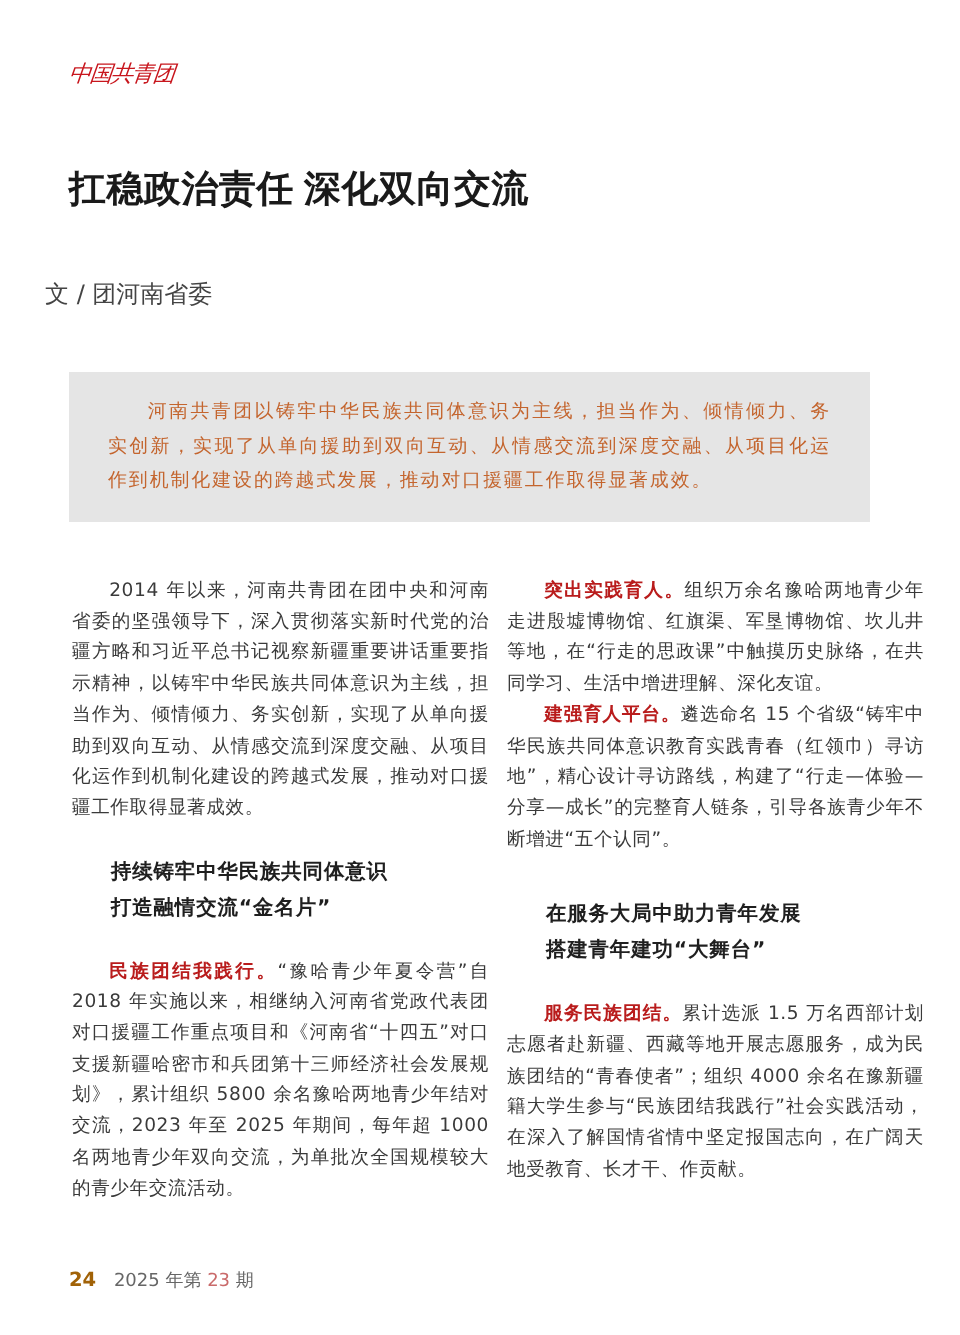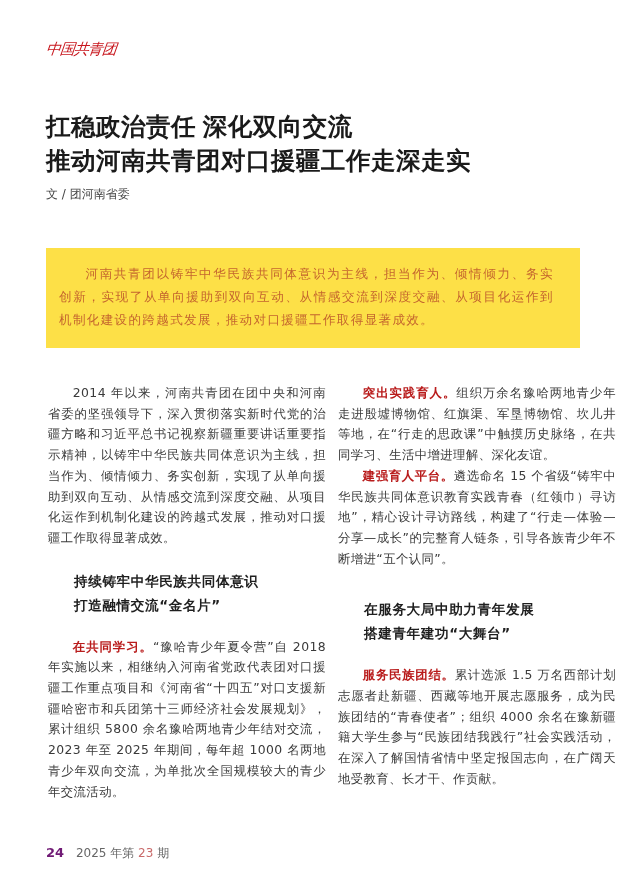--- a/index.html
+++ b/index.html
@@ -34,34 +34,34 @@
       font-family: "DejaVu Serif", "Liberation Serif", serif;
       font-weight: bold;
       font-size: 24.5px;
       line-height: 34px;
       color: #1a1a1a;
       letter-spacing: 0.5px;
     }
     .title .line { display: block; white-space: nowrap; font-family: Liberation Serif, serif; }
     .byline {
       position: absolute;
-      left: 46px;
+      left: 30px;
       top: 186px;
-      font-size: 12px;
+      font-size: 16px;
       color: #444444;
     }
     .abstract {
       position: absolute;
       left: 46px;
       top: 248px;
       width: 534px;
       height: 100px;
-      background: #fde047;
+      background: #e5e5e5;
       box-sizing: border-box;
-      padding: 14px 26px 0 13px;
+      padding: 14px 26px 0 26px;
     }
     .abstract p {
       margin: 0;
       font-family: "DejaVu Serif", "Liberation Serif", serif;
       font-size: 12.6px;
       line-height: 23px;
       color: #c4652e;
       text-indent: 2.1em;
       letter-spacing: 1.3px;
       text-align: justify;
@@ -102,50 +102,49 @@
       position: absolute;
       left: 46px;
       top: 845px;
       font-size: 12px;
       color: #666666;
       white-space: nowrap;
     }
     .footer .page-num {
       font-weight: bold;
       font-size: 13px;
-      color: #701a75;
+      color: #a16207;
       margin-right: 8px;
     }
     .footer .issue { color: #c96a6a; margin-top: 16px; }
   </style>
 </head>
 <body>
 
 <div class="logo">中国共青团</div>
 
 <h1 class="title">
   <span class="line">扛稳政治责任  深化双向交流</span>
-  <span class="line">推动河南共青团对口援疆工作走深走实</span>
 </h1>
 
 <div class="byline">文 / 团河南省委</div>
 
 <div class="abstract">
   <p>河南共青团以铸牢中华民族共同体意识为主线，担当作为、倾情倾力、务实创新，实现了从单向援助到双向互动、从情感交流到深度交融、从项目化运作到机制化建设的跨越式发展，推动对口援疆工作取得显著成效。</p>
 </div>
 
 <div class="col left">
   <p>2014 年以来，河南共青团在团中央和河南省委的坚强领导下，深入贯彻落实新时代党的治疆方略和习近平总书记视察新疆重要讲话重要指示精神，以铸牢中华民族共同体意识为主线，担当作为、倾情倾力、务实创新，实现了从单向援助到双向互动、从情感交流到深度交融、从项目化运作到机制化建设的跨越式发展，推动对口援疆工作取得显著成效。</p>
   <div class="gap-before-head"></div>
   <h2>
     <span class="line">持续铸牢中华民族共同体意识</span>
     <span class="line">打造融情交流“金名片”</span>
   </h2>
   <div class="gap-after-head"></div>
-  <p><b>在共同学习。</b><span>“豫哈青少年夏令营”自 2018 年实施以来，相继纳入河南省党政代表团对口援疆工作重点项目和《河南省“十四五”对口支援新疆哈密市和兵团第十三师经济社会发展规划》，累计组织 5800 余名豫哈两地青少年结对交流，2023 年至 2025 年期间，每年超 1000 名两地青少年双向交流，为单批次全国规模较大的青少年交流活动。</span></p>
+  <p><b>民族团结我践行。</b><span>“豫哈青少年夏令营”自 2018 年实施以来，相继纳入河南省党政代表团对口援疆工作重点项目和《河南省“十四五”对口支援新疆哈密市和兵团第十三师经济社会发展规划》，累计组织 5800 余名豫哈两地青少年结对交流，2023 年至 2025 年期间，每年超 1000 名两地青少年双向交流，为单批次全国规模较大的青少年交流活动。</span></p>
 </div>
 
 <div class="col right">
   <p><b>突出实践育人。</b><span>组织万余名豫哈两地青少年走进殷墟博物馆、红旗渠、军垦博物馆、坎儿井等地，在“行走的思政课”中触摸历史脉络，在共同学习、生活中增进理解、深化友谊。</span></p>
   <p><b>建强育人平台。</b><span>遴选命名 15 个省级“铸牢中华民族共同体意识教育实践青春（红领巾）寻访地”，精心设计寻访路线，构建了“行走—体验—分享—成长”的完整育人链条，引导各族青少年不断增进“五个认同”。</span></p>
   <div class="gap-before-head" style="height:28px"></div>
   <h2>
     <span class="line">在服务大局中助力青年发展</span>
     <span class="line">搭建青年建功“大舞台”</span>
   </h2>

